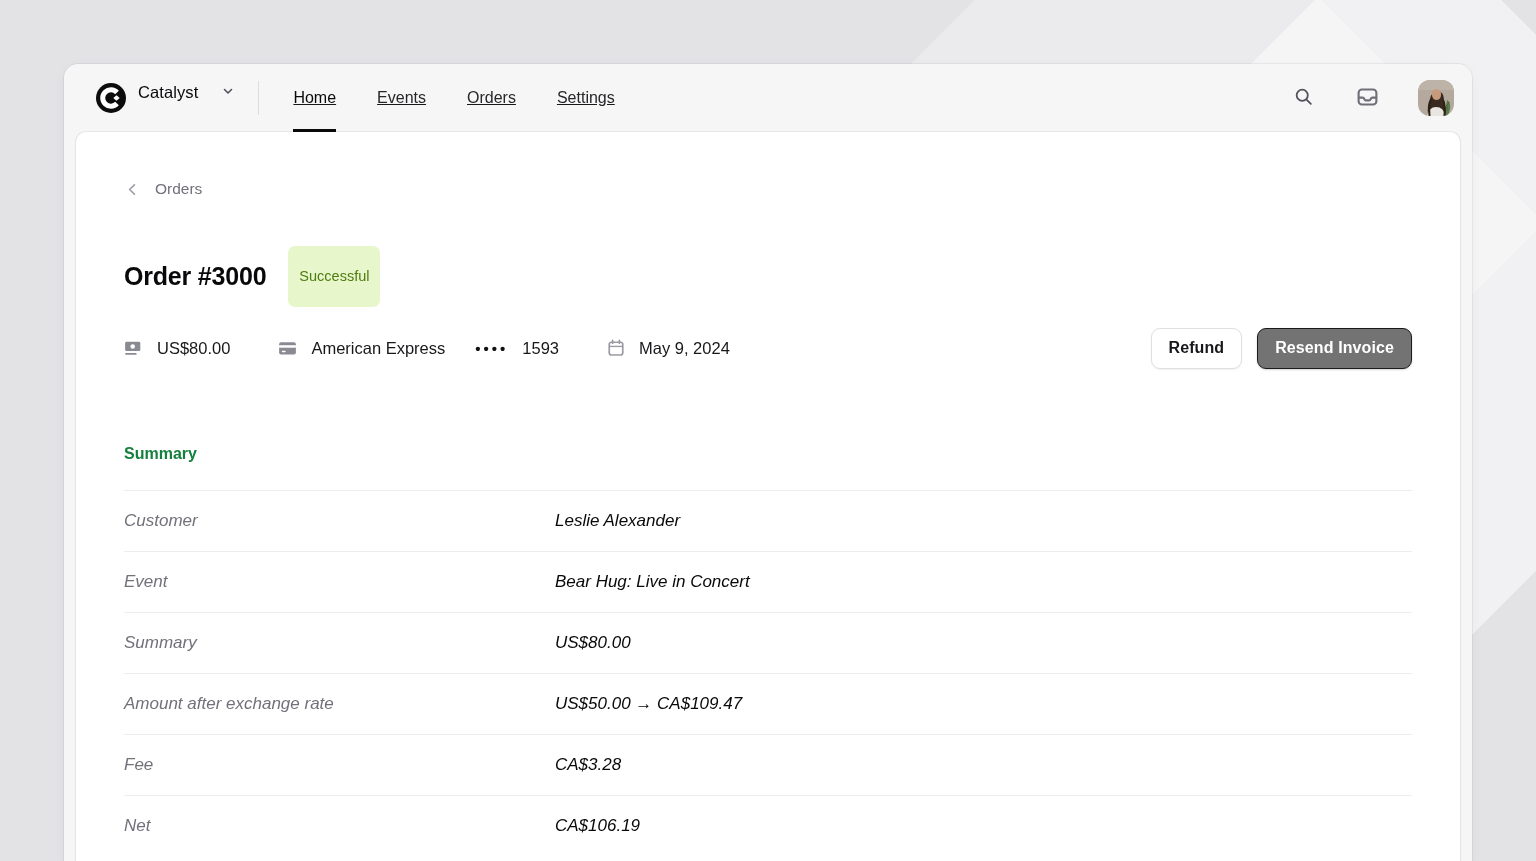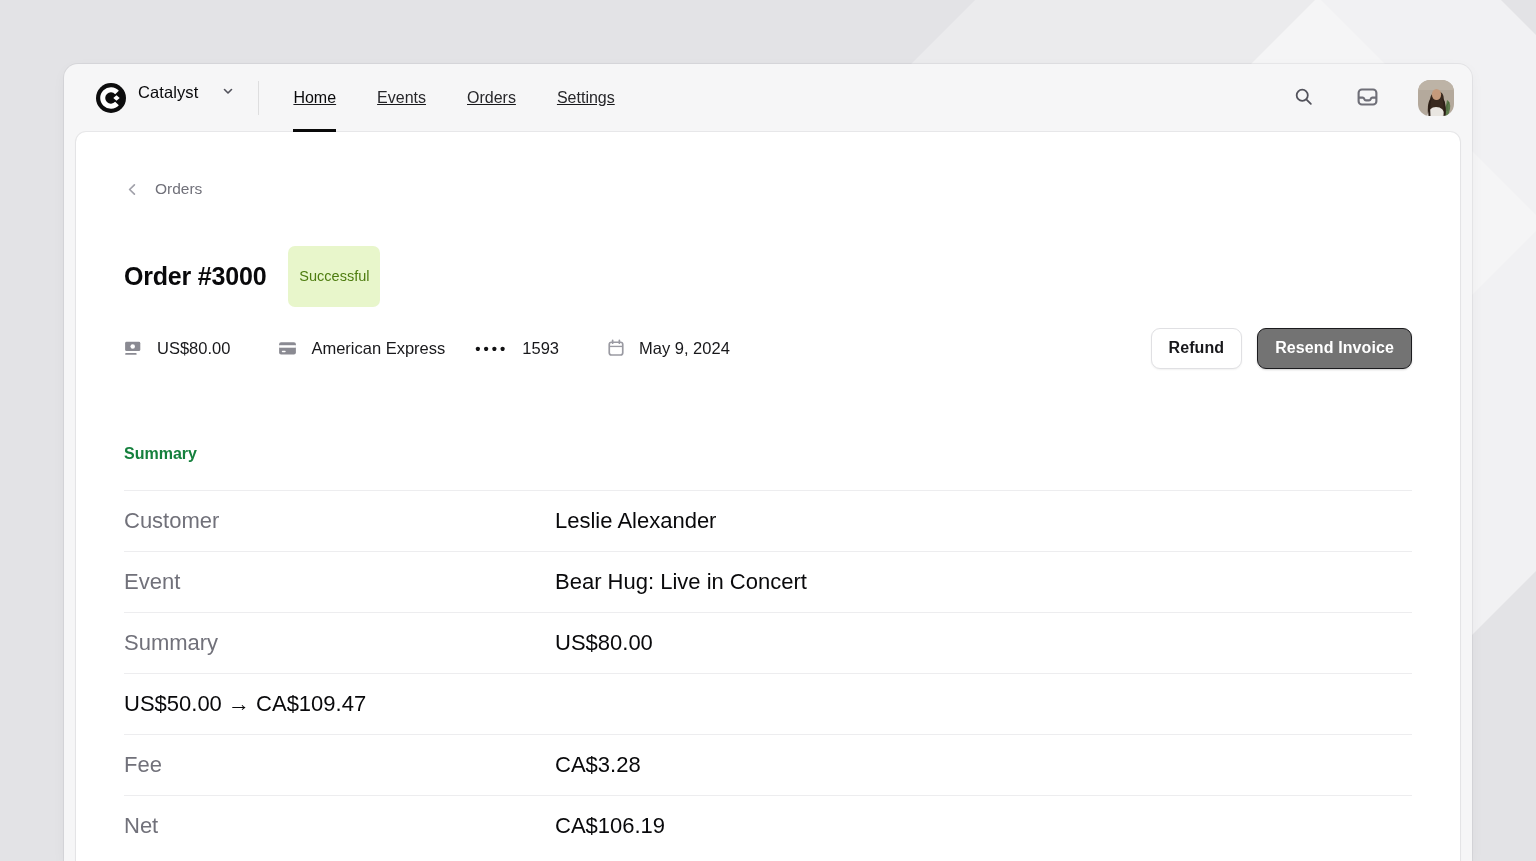--- a/index.html
+++ b/index.html
@@ -62,21 +62,21 @@
   .card-dots { letter-spacing:3px; margin-left:16px; font-size:15px; font-weight:700; color:#111113; }
   .actions { margin-left:auto; display:flex; gap:15px; }
   .btn { font-family:inherit; font-size:16px; font-weight:600; border-radius:9px; padding:0 17px; height:41px;
     display:inline-flex; align-items:center; cursor:pointer; letter-spacing:0.1px; }
   .btn-outline { background:#fff; border:1px solid #e0e0e3; color:#18181b; box-shadow:0 1px 2px rgba(9,9,11,0.06); }
   .btn-dark { background:#737373; border:1px solid #1b1b1e; color:#ffffff; box-shadow:0 1px 2px rgba(9,9,11,0.18); }
 
   .summary-heading { margin-top:76px; font-size:16px; font-weight:700; color:#15803d; }
   .summary-table { margin-top:27px; }
   .summary-row { display:grid; grid-template-columns:431px 1fr; align-items:center; height:61px;
-    border-top:1px solid #ededef; font-size:22px; }
+    border-top:1px solid #ededef; font-size:17px;font-style:italic; }
   .summary-label { color:#71717a; }
   .summary-value { color:#09090b; }
 </style>
 </head>
 <body>
 
 <div class="bg-deco bg-deco-1"></div>
 <div class="bg-deco bg-deco-2"></div>
 
 <div class="app-card">
@@ -226,20 +226,21 @@
             <div class="summary-label">Event</div>
             <div class="summary-value">Bear Hug: Live in Concert</div>
           </div>
 
           <div class="summary-row">
             <div class="summary-label">Summary</div>
             <div class="summary-value">US$80.00</div>
           </div>
 
           <div class="summary-row">
+            <div class="summary-label">Amount after exchange rate</div>
             <div class="summary-value">US$50.00 → CA$109.47</div>
           </div>
 
           <div class="summary-row">
             <div class="summary-label">Fee</div>
             <div class="summary-value">CA$3.28</div>
           </div>
 
           <div class="summary-row">
             <div class="summary-label">Net</div>

